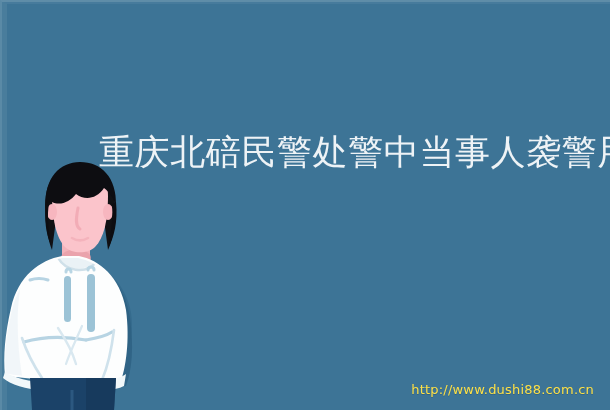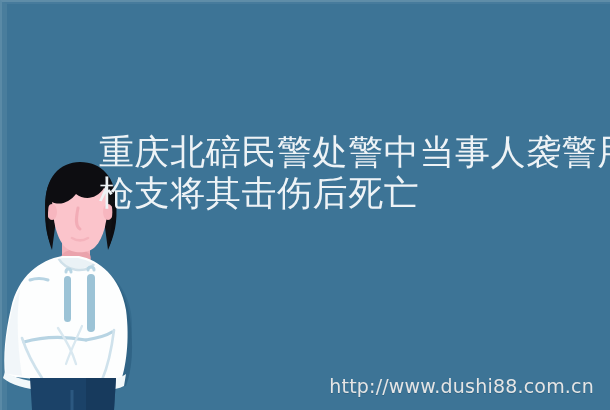--- a/index.html
+++ b/index.html
@@ -68,22 +68,22 @@
     width: 190px;
     height: 260px;
   }
   #figure svg { display: block; }
 
   
   #watermark {
     position: absolute;
     right: 16px;
     bottom: 13px;
-    color: #e5e5e5;
-    font-size: 19px;
+    color: #fde047;
+    font-size: 13px;
     letter-spacing: 0.2px;
     font-family: "DejaVu Sans", "Liberation Sans", sans-serif;
     text-shadow: 0 1px 0 rgba(30,70,95,0.35);
   }
 </style>
 </head>
 <body>
 
 <div id="card">
 
@@ -181,18 +181,17 @@
       <g>
         <path d="M30 228 L 116 228 L 114 260 L 32 260 Z" fill="#1b4268"></path>
         <path d="M86 228 L 116 228 L 114 260 L 86 260 Z" fill="#16385a" opacity="0.8"></path>
         <path d="M72 240 L 72 260" stroke="#2c5880" stroke-width="3" fill="none"></path>
       </g>
     </svg>
   </div>
 
   <div id="headline">
     <div class="headline-line">重庆北碚民警处警中当事人袭警用</div>
-    <div class="headline-line">枪支将其击伤后死亡</div>
   </div>
 
   <div id="watermark">http://www.dushi88.com.cn</div>
 
 </div>
 
 </body></html>

